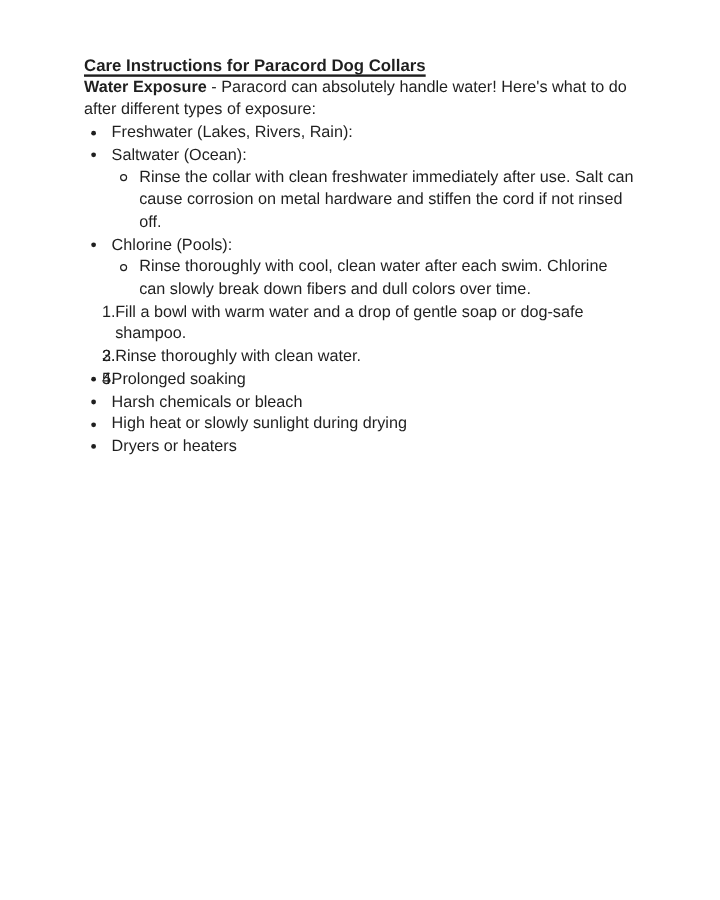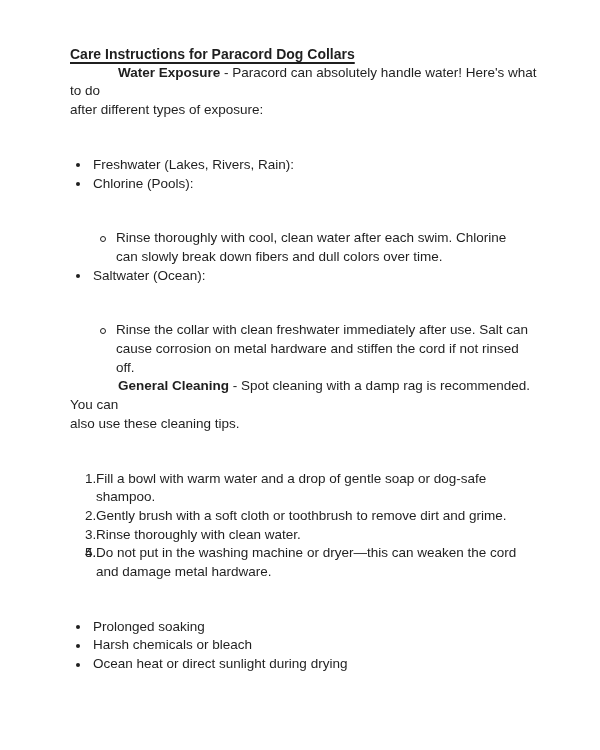--- a/index.html
+++ b/index.html
@@ -33,25 +33,23 @@
     line-height: 18.7px;
     text-decoration: underline;
     text-decoration-thickness: 1.5px;
     text-underline-offset: 2.5px;
   }
   .para, .li-text {
     white-space: pre-line;
   }
   b.inline-label {
     font-weight: 700;
-    margin-left: 48px;
   }
   ul.lv1, ul.lv2, ol.steps {
     list-style: none;
-    margin-top: 36px;
   }
   ul.lv1 > li {
     position: relative;
     padding-left: 23px;
   }
   ul.lv2 > li {
     position: relative;
     padding-left: 23px;
   }
   ol.steps > li {
@@ -99,80 +97,79 @@
   <p class="para block"><b class="inline-label">Water Exposure</b><span class="para"> - Paracord can absolutely handle water! Here's what to do
 after different types of exposure:</span></p>
 
   <ul class="lv1 block">
     <li>
       <span class="marker dot"></span>
       <span class="li-text">Freshwater (Lakes, Rivers, Rain):</span>
     </li>
     <li>
       <span class="marker dot"></span>
-      <span class="li-text">Chlorine (Pools):</span>
-      <ul class="lv2">
-        <li>
-          <span class="marker circle"></span>
-          <span class="li-text">Rinse thoroughly with cool, clean water after each swim. Chlorine
-can slowly break down fibers and dull colors over time.</span>
-        </li>
-      </ul>
-    </li>
-    <li>
-      <span class="marker dot"></span>
       <span class="li-text">Saltwater (Ocean):</span>
       <ul class="lv2">
         <li>
           <span class="marker circle"></span>
           <span class="li-text">Rinse the collar with clean freshwater immediately after use. Salt can
 cause corrosion on metal hardware and stiffen the cord if not rinsed
 off.</span>
         </li>
       </ul>
     </li>
+    <li>
+      <span class="marker dot"></span>
+      <span class="li-text">Chlorine (Pools):</span>
+      <ul class="lv2">
+        <li>
+          <span class="marker circle"></span>
+          <span class="li-text">Rinse thoroughly with cool, clean water after each swim. Chlorine
+can slowly break down fibers and dull colors over time.</span>
+        </li>
+      </ul>
+    </li>
   </ul>
 
-  <p class="para block"><b class="inline-label">General Cleaning</b><span class="para"> - Spot cleaning with a damp rag is recommended. You can
-also use these cleaning tips.</span></p>
 
   <ol class="steps block">
     <li>
       <span class="num">1.</span>
       <span class="li-text">Fill a bowl with warm water and a drop of gentle soap or dog-safe
 shampoo.</span>
     </li>
     <li>
       <span class="num">2.</span>
-      <span class="li-text">Gently brush with a soft cloth or toothbrush to remove dirt and grime.</span>
     </li>
     <li>
       <span class="num">3.</span>
       <span class="li-text">Rinse thoroughly with clean water.</span>
     </li>
     <li>
       <span class="num">4.</span>
     </li>
     <li>
       <span class="num">5.</span>
-      <span class="li-text">Do not put in the washing machine or dryer—this can weaken the cord
-and damage metal hardware.</span>
     </li>
   </ol>
 
   <div>
     <ul class="lv1">
       <li>
         <span class="marker dot"></span>
         <span class="li-text">Prolonged soaking</span>
       </li>
       <li>
         <span class="marker dot"></span>
         <span class="li-text">Harsh chemicals or bleach</span>
       </li>
       <li>
         <span class="marker dot"></span>
-        <span class="li-text">Ocean heat or direct sunlight during drying</span>
+        <span class="li-text">High heat or slowly sunlight during drying</span>
+      </li>
+      <li>
+        <span class="marker dot"></span>
+        <span class="li-text">Dryers or heaters</span>
       </li>
     </ul>
   </div>
 
 </div>
 
 </body></html>

